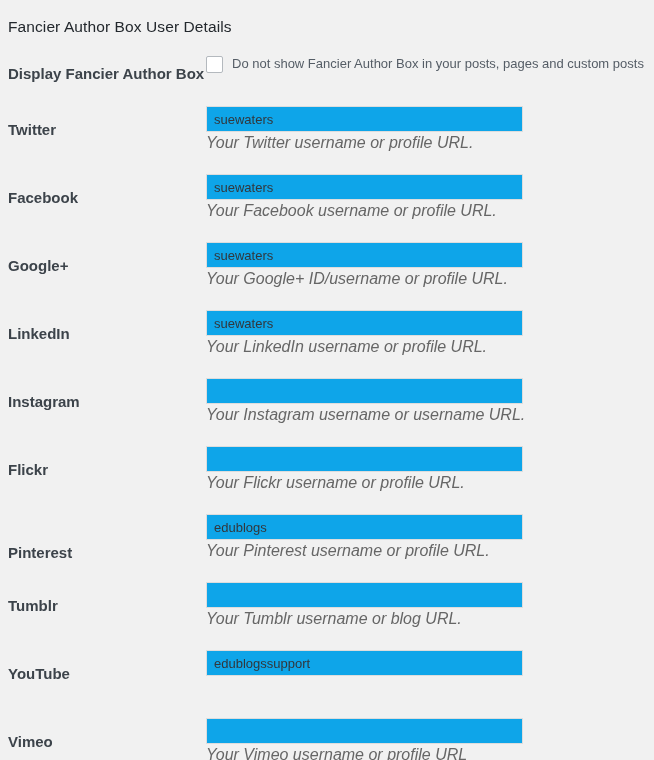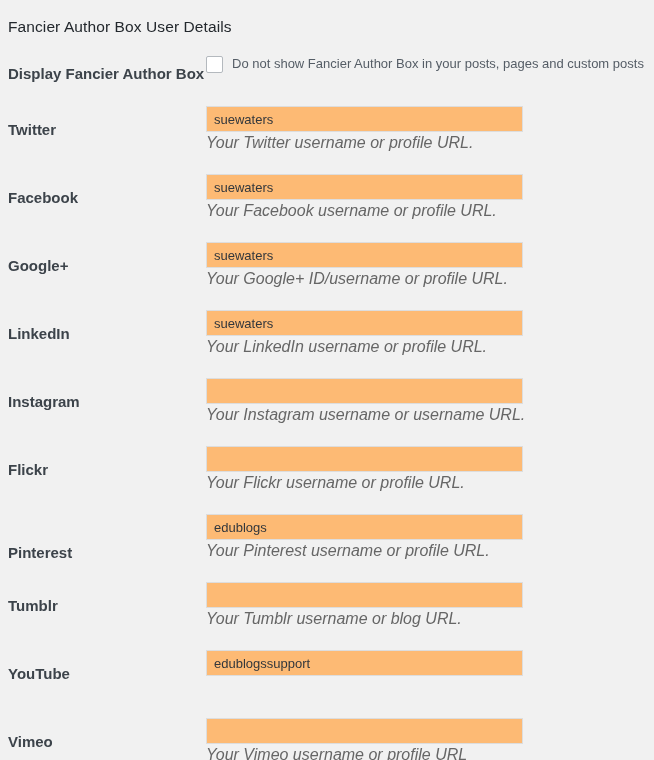--- a/index.html
+++ b/index.html
@@ -64,21 +64,21 @@
     left: 206px;
     top: 0;
   }
 
   .text-input {
     box-sizing: border-box;
     width: 317px;
     height: 26px;
     padding: 2px 7px;
     border: 1px solid #dddddd;
-    background: #fdba74;
+    background: #0ea5e9;
     font-family: "Liberation Sans", sans-serif;
     font-size: 13px;
     color: #32373c;
     line-height: 20px;
     border-radius: 0;
     outline: none;
     box-shadow: none;
     display: block;
   }
   .text-input::placeholder { color: #a7aaad; }

